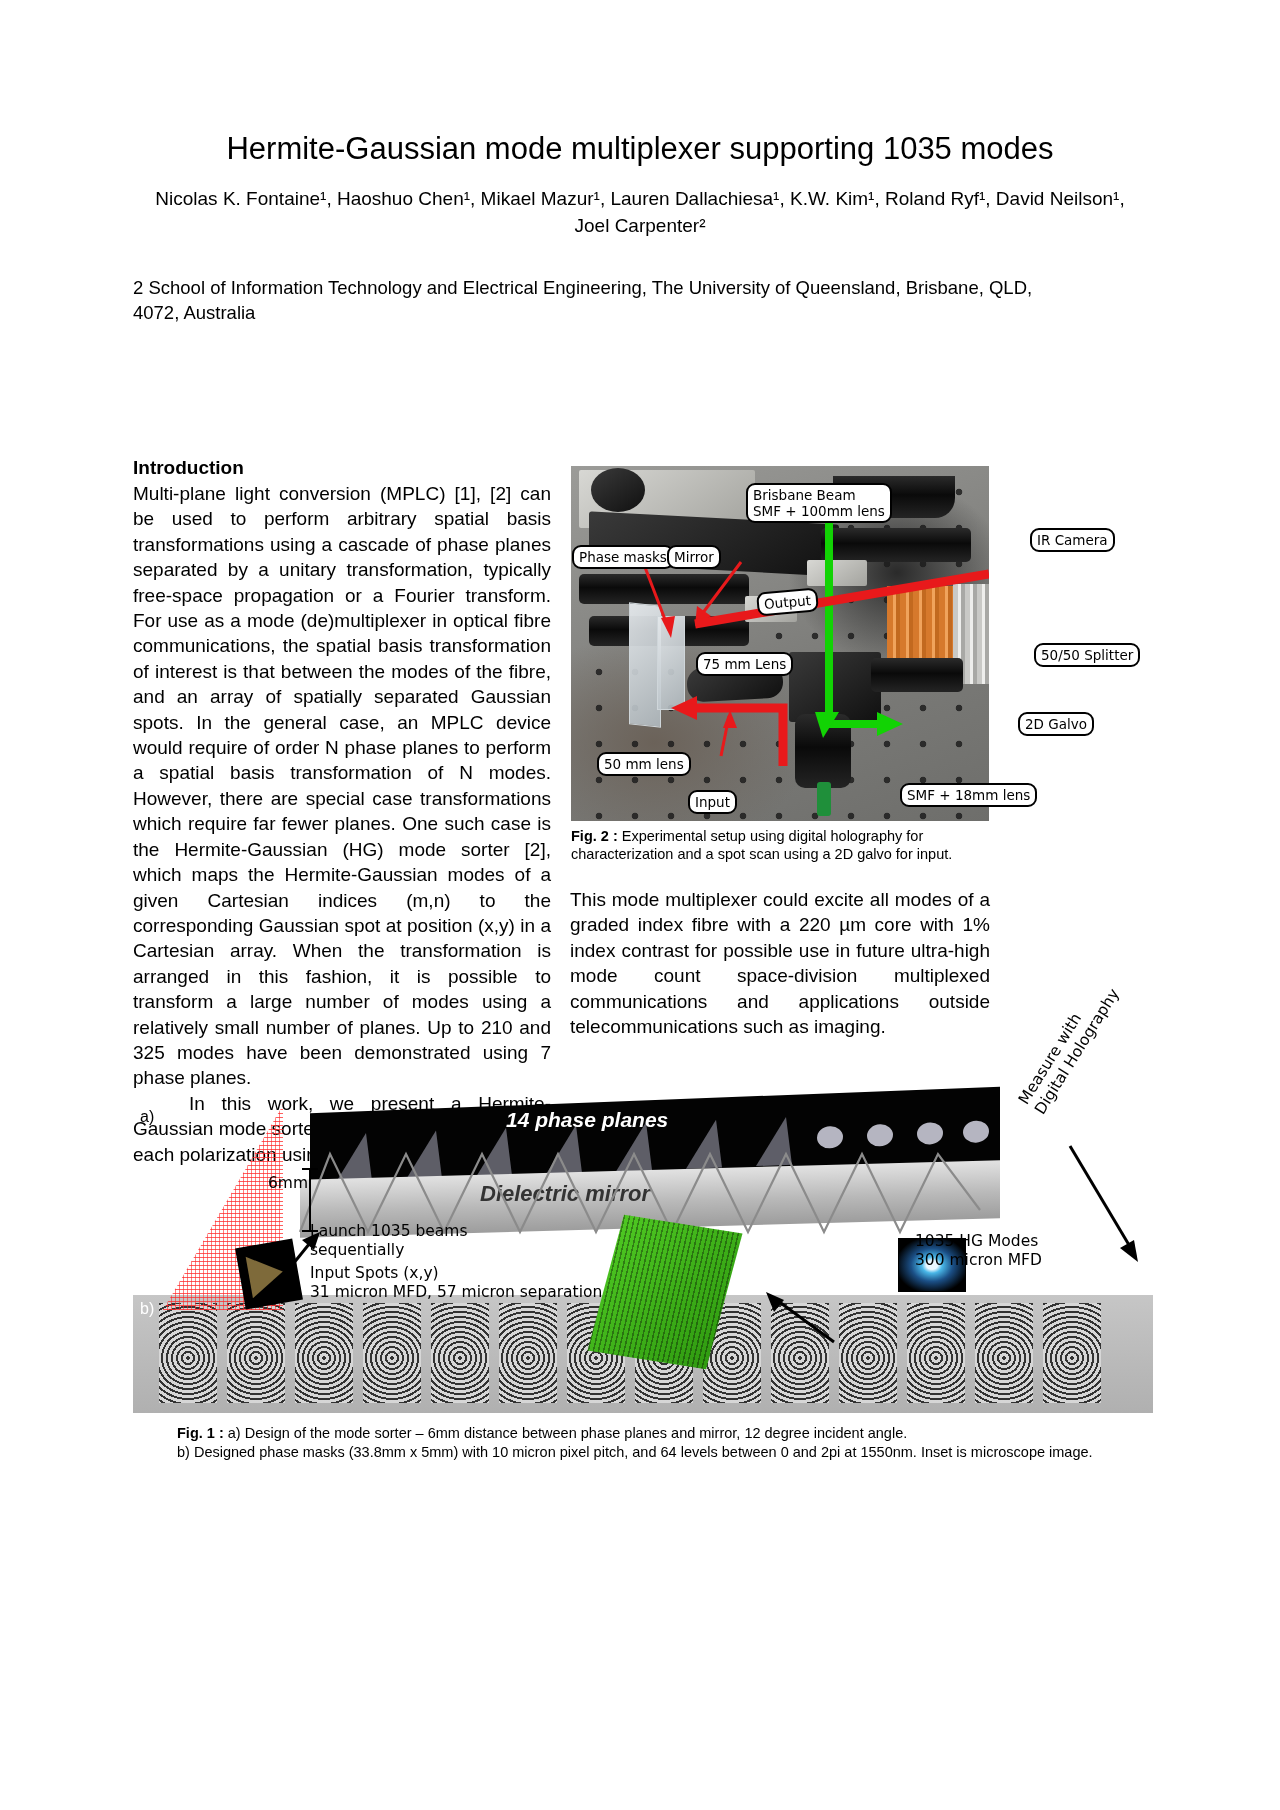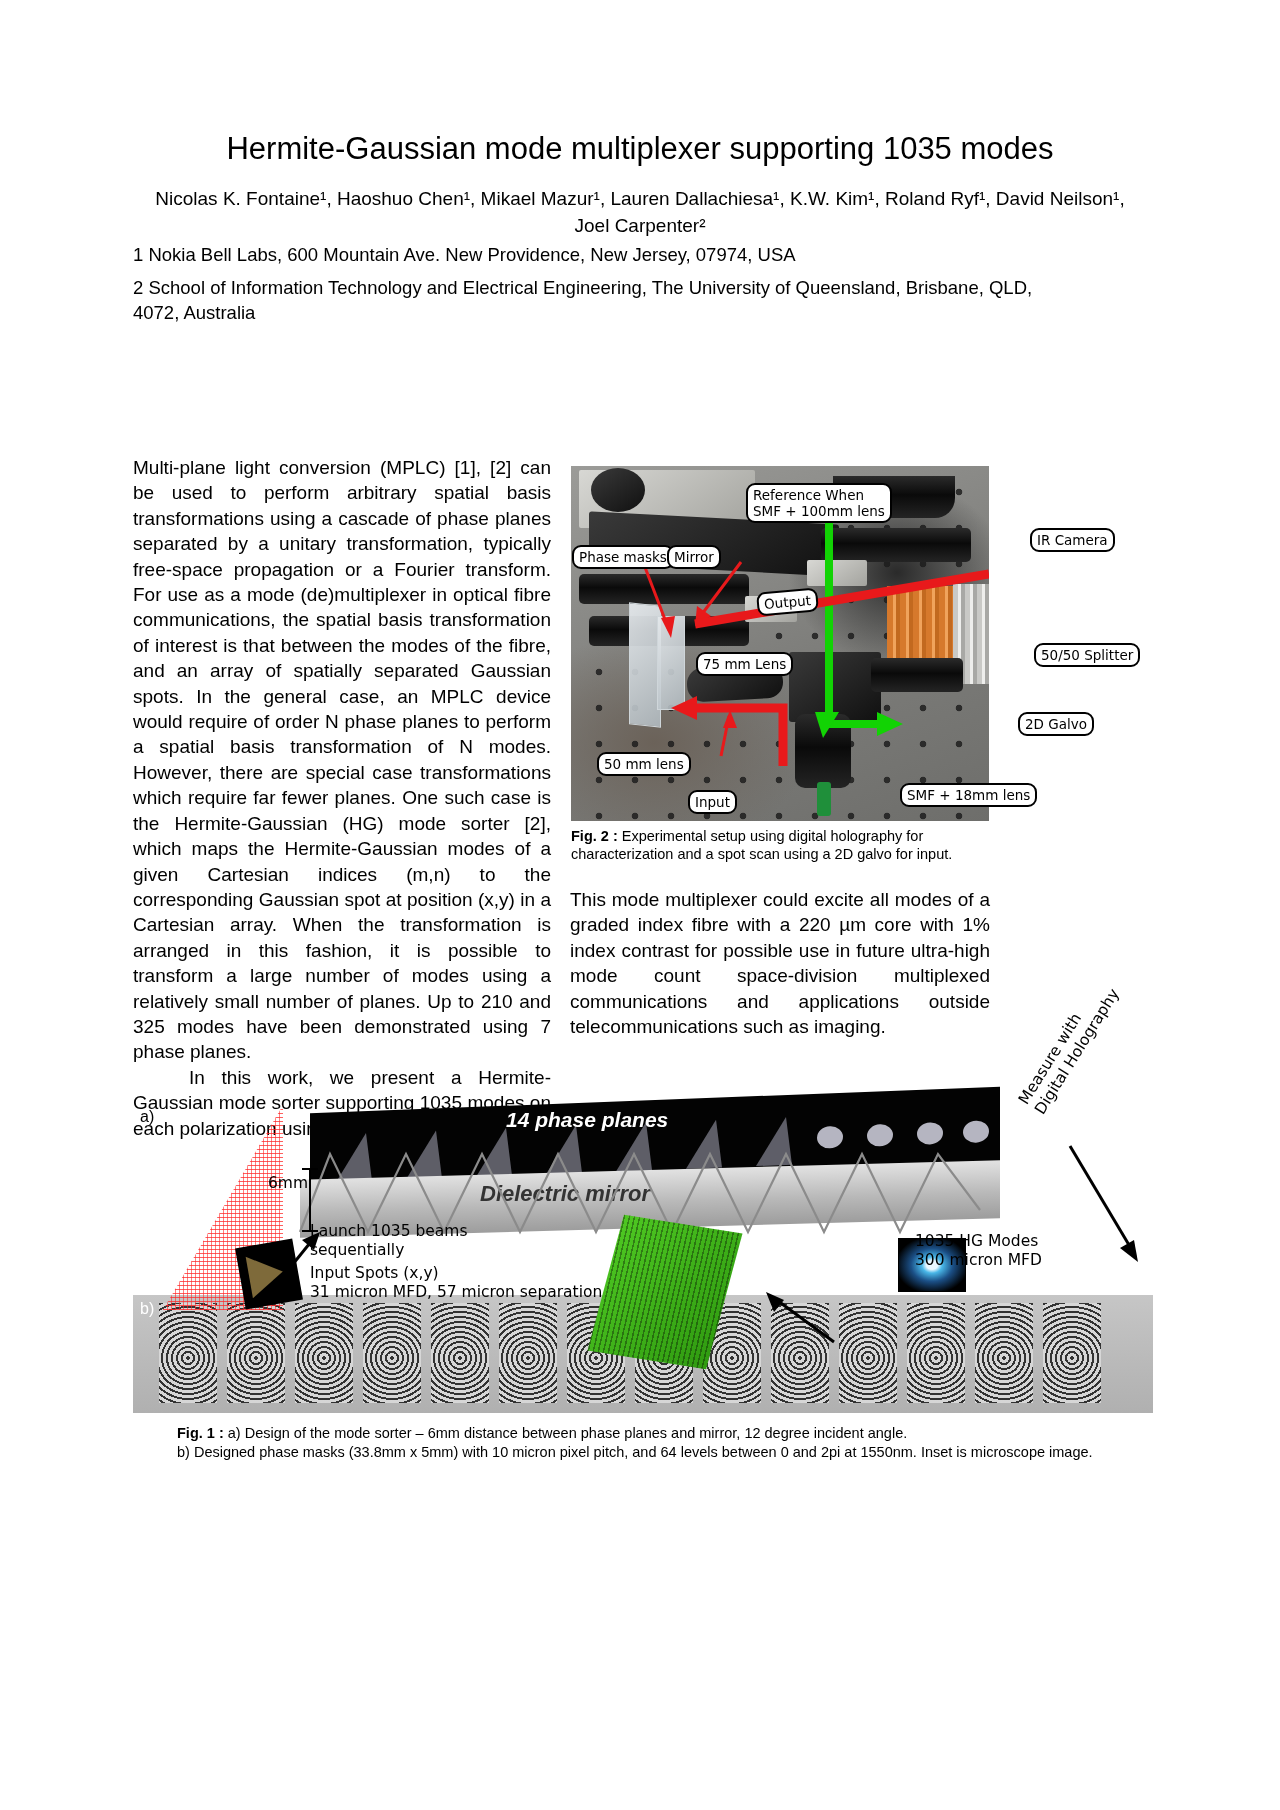--- a/index.html
+++ b/index.html
@@ -306,25 +306,25 @@
     opacity: .95;
   }
 </style>
 </head>
 <body>
 
 <div class="page">
 
   <div class="title">Hermite-Gaussian mode multiplexer supporting 1035 modes</div>
   <div class="authors">Nicolas K. Fontaine¹, Haoshuo Chen¹, Mikael Mazur¹, Lauren Dallachiesa¹, K.W. Kim¹, Roland Ryf¹, David Neilson¹, Joel Carpenter²</div>
-  <div class="affil" id="affil1">1 Nokia Bell Labs, 600 Mountain Ave. New Providence, New Jersey, 07974, USA</div>
   <div class="affil" id="affil2">2 School of Information Technology and Electrical Engineering, The University of Queensland, Brisbane, QLD, 4072, Australia</div>
 
 
   <div class="col-left">
+    <div class="sec-head">Introduction</div>
     <p class="body-par">Multi-plane light conversion (MPLC) [1], [2] can be used to perform arbitrary spatial basis transformations using a cascade of phase planes separated by a unitary transformation, typically free-space propagation or a Fourier transform. For use as a mode (de)multiplexer in optical fibre communications, the spatial basis transformation of interest is that between the modes of the fibre, and an array of spatially separated Gaussian spots. In the general case, an MPLC device would require of order N phase planes to perform a spatial basis transformation of N modes. However, there are special case transformations which require far fewer planes. One such case is the Hermite-Gaussian (HG) mode sorter [2], which maps the Hermite-Gaussian modes of a given Cartesian indices (m,n) to the corresponding Gaussian spot at position (x,y) in a Cartesian array. When the transformation is arranged in this fashion, it is possible to transform a large number of modes using a relatively small number of planes. Up to 210 and 325 modes have been demonstrated using 7 phase planes.</p>
     <p class="body-par indent">In this work, we present a Hermite-Gaussian mode sorter supporting 1035 modes on each polarization using 14 phase planes.</p>
   </div>
 
   <div class="fig2">
     <div class="holes"></div>
 
     <div class="silver" style="left:8px;  top:4px;   width:176px; height:58px;"></div>
     <div class="blk" style="left:20px; top:2px;   width:54px;  height:44px; border-radius:50%;"></div>
     <div class="blk" style="left:18px; top:52px;  width:250px; height:52px; transform:skewY(3deg);"></div>
@@ -357,21 +357,21 @@
       <line x1="170" y1="96" x2="128" y2="152" stroke="#e8191b" stroke-width="3"></line>
       <polygon points="124,160 126,140 140,150" fill="#e8191b"></polygon>
       <line x1="124" y1="158" x2="418" y2="108" stroke="#e8191b" stroke-width="9"></line>
       <polyline points="212,300 212,242 118,242" fill="none" stroke="#e8191b" stroke-width="9"></polyline>
       <polygon points="100,242 126,230 126,254" fill="#e8191b"></polygon>
       <line x1="150" y1="290" x2="158" y2="250" stroke="#e8191b" stroke-width="3"></line>
       <polygon points="159,244 152,262 166,262" fill="#e8191b"></polygon>
     </svg>
   </div>
 
-  <div class="callout" style="left:746px; top:483px;">Reference When
+  <div class="callout" style="left:746px; top:483px;">Brisbane Beam
 SMF + 100mm lens</div>
   <div class="callout" style="left:1030px;top:528px;">IR Camera</div>
   <div class="callout" style="left:572px; top:545px;">Phase masks</div>
   <div class="callout" style="left:667px; top:545px;">Mirror</div>
   <div class="callout" style="left:757px; top:590px; transform:rotate(-5deg);">Output</div>
   <div class="callout" style="left:1034px;top:643px;">50/50 Splitter</div>
   <div class="callout" style="left:696px; top:652px;">75 mm Lens</div>
   <div class="callout" style="left:1018px;top:712px;">2D Galvo</div>
   <div class="callout" style="left:597px; top:752px;">50 mm lens</div>
   <div class="callout" style="left:900px; top:783px;text-align:center;">SMF + 18mm lens</div>

